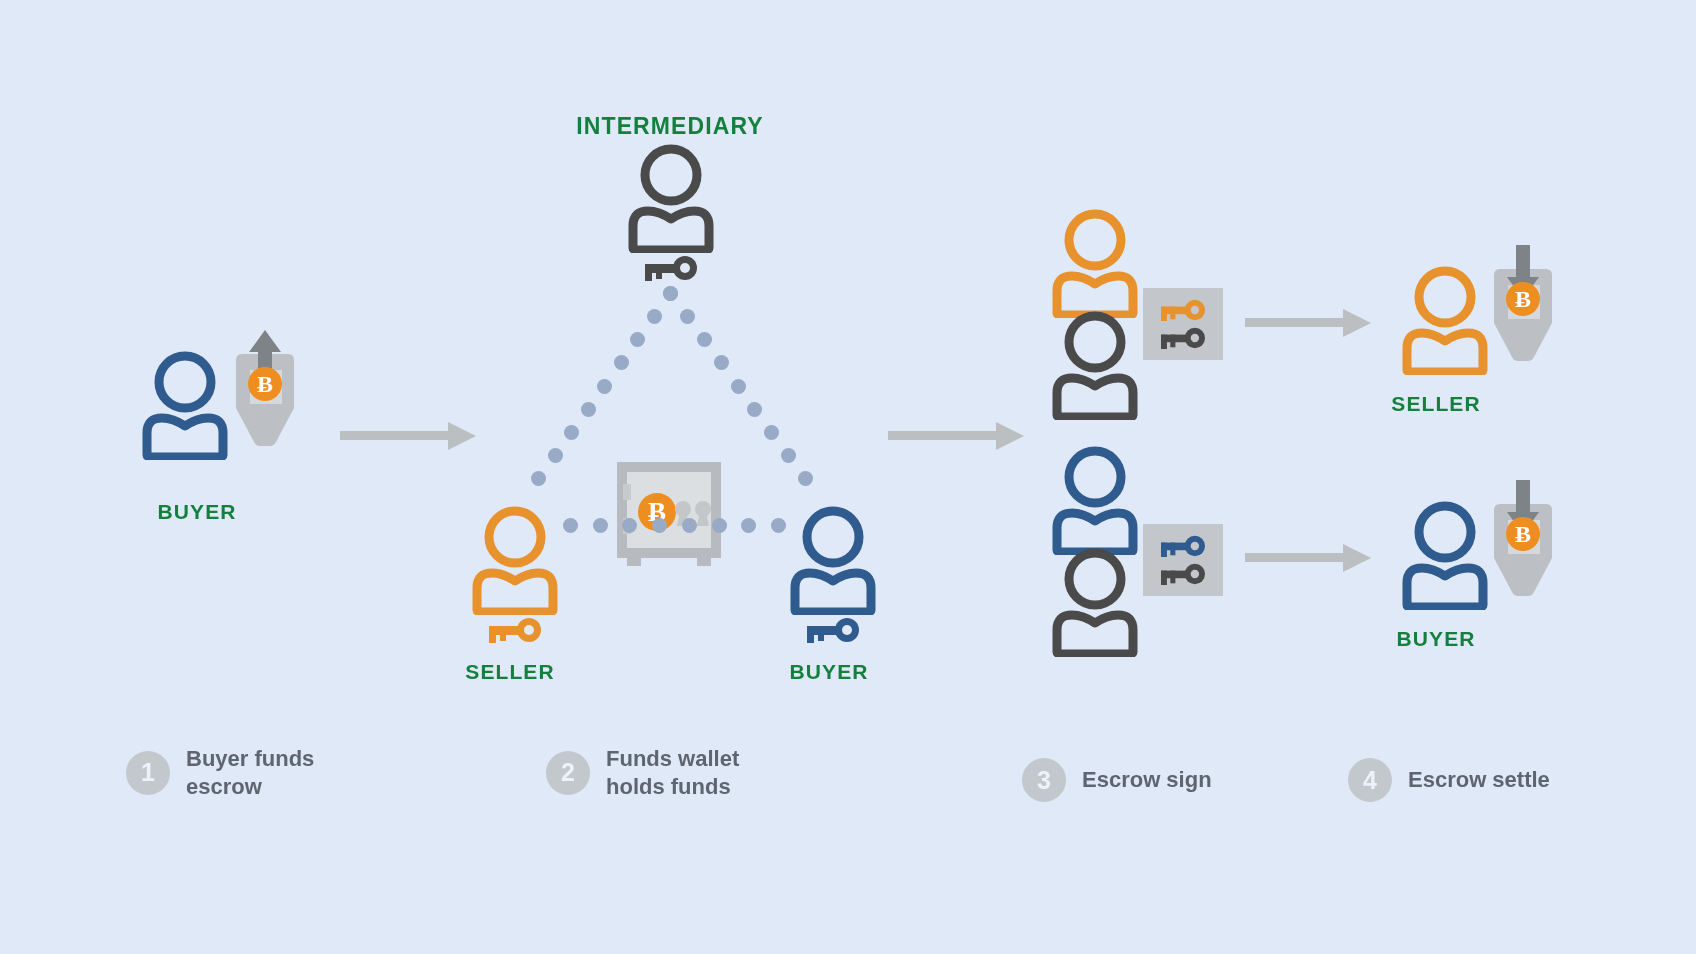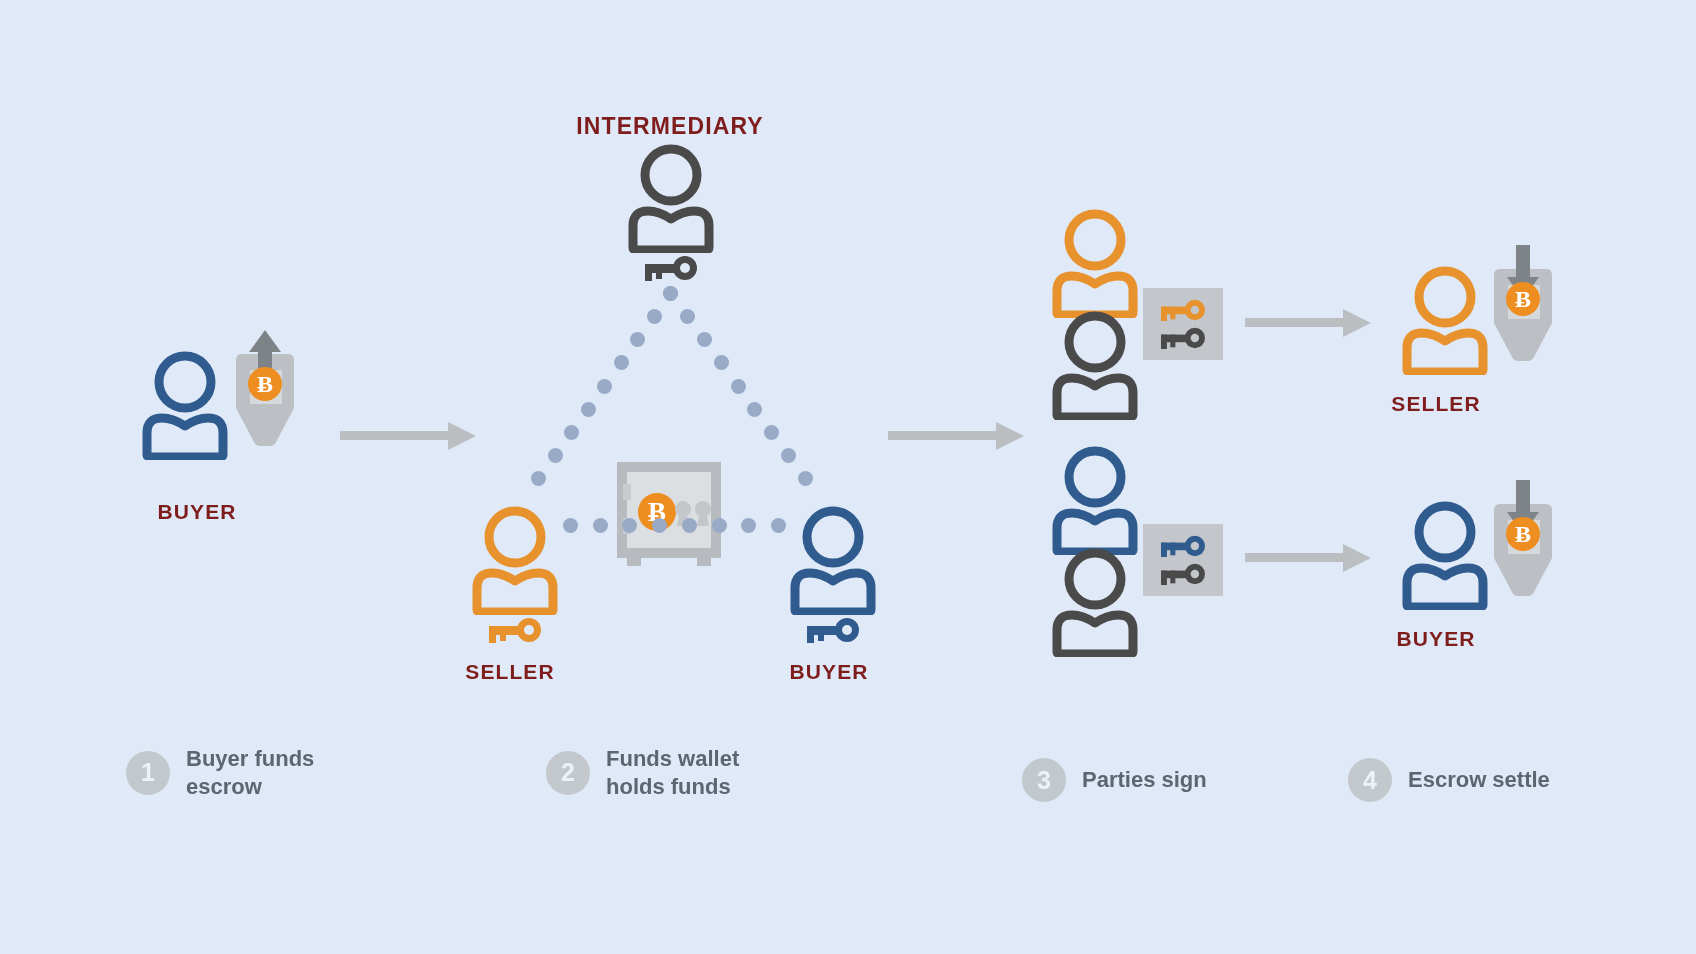--- a/index.html
+++ b/index.html
@@ -12,21 +12,21 @@
   }
   .stage{position:absolute;left:0;top:0;width:1696px;height:954px;}
   .node{position:absolute;}
 
   
   .caption{
     position:absolute;
     font-size:21px;
     font-weight:bold;
     letter-spacing:1.1px;
-    color:#7f1d1d;
+    color:#15803d;
     white-space:nowrap;
     transform:translateX(-50%);
   }
   .caption.big{font-size:23px;}
 
   
   .step{
     position:absolute;
     display:flex;
     align-items:center;
@@ -321,20 +321,20 @@
     <div class="step-text">Buyer funds
 escrow</div>
   </div>
   <div class="step" style="left:546px;top:745px;">
     <div class="step-badge">2</div>
     <div class="step-text">Funds wallet
 holds funds</div>
   </div>
   <div class="step" style="left:1022px;top:758px;">
     <div class="step-badge">3</div>
-    <div class="step-text">Parties sign</div>
+    <div class="step-text">Escrow sign</div>
   </div>
   <div class="step" style="left:1348px;top:758px;">
     <div class="step-badge">4</div>
     <div class="step-text">Escrow settle</div>
   </div>
 
 </div>
 
 </body></html>

